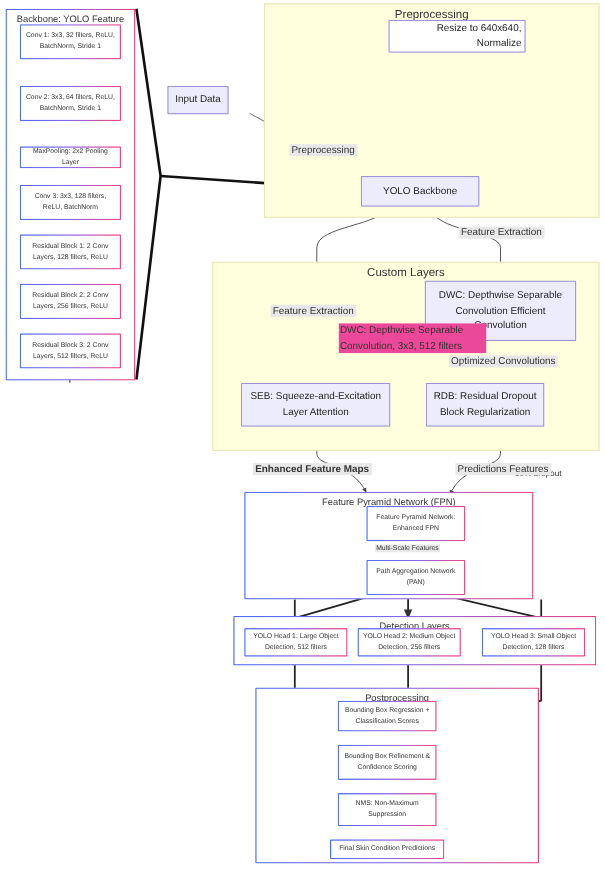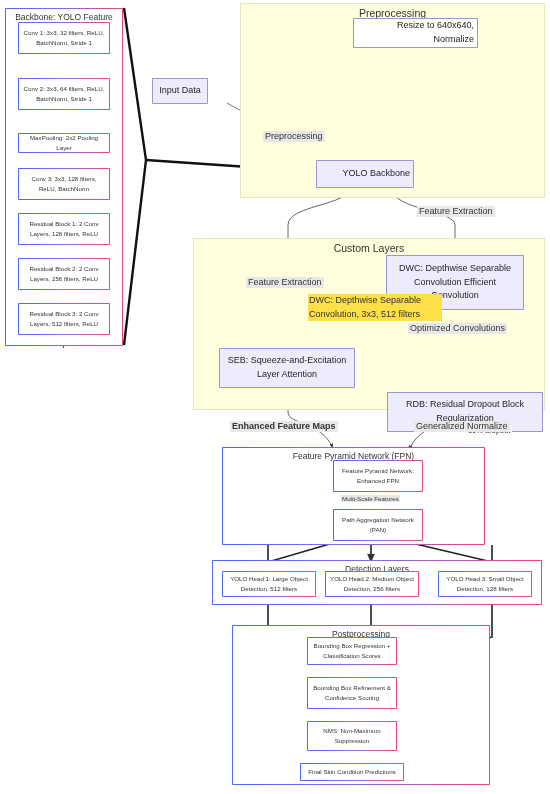--- a/index.html
+++ b/index.html
@@ -68,21 +68,21 @@
   .elabel{
     position:absolute;
     background:#e8e8e8;
     color:#333;
     font-size:6.2px;
     padding:0 1px;
     white-space:nowrap;
     line-height:1.2;
   }
   .elabel.mid{font-size:9px;padding:0 2px;}
-  .elabel.plain{background:#fde047;font-size:9px;}
+  .elabel.plain{background:#ec4899;font-size:9px;}
   .elabel.ghost{background:#fdfdfd;font-size:7.5px;}
 </style>
 </head>
 <body>
 
 <div id="stage">
 
   <svg class="edges" viewBox="0 0 550 794">
     <defs>
       <marker id="arrow" markerWidth="6" markerHeight="6" refX="5" refY="3" orient="auto">
@@ -179,21 +179,21 @@
     <div class="sub-title big">Preprocessing</div>
   </div>
 
   <div class="node white-lilac" style="left:353px;top:18px;width:125px;height:30px;">
     <span class="txt">Resize to 640x640, Normalize</span>
   </div>
 
 
   <div class="elabel mid" style="left:263px;top:131px;">Preprocessing</div>
 
-  <div class="node lilac" style="left:316px;top:160px;width:98px;height:28px;text-align:right;">
+  <div class="node lilac" style="left:328px;top:160px;width:108px;height:28px;">
     <span class="txt">YOLO Backbone</span>
   </div>
 
   <div class="elabel mid" style="left:417px;top:206px;">Feature Extraction</div>
 
   <div class="sub sub-yellow" style="left:193px;top:238px;width:352px;height:172px;">
     <div class="sub-title big">Custom Layers</div>
   </div>
 
   <div class="elabel mid" style="left:246px;top:277px;">Feature Extraction</div>
@@ -203,28 +203,28 @@
   </div>
 
   <div class="elabel plain" style="left:308px;top:294px;width:132px;white-space:normal;line-height:1.5;">DWC: Depthwise Separable Convolution, 3x3, 512 filters</div>
 
   <div class="elabel mid" style="left:408px;top:323px;">Optimized Convolutions</div>
 
   <div class="node lilac" style="left:219px;top:348px;width:136px;height:40px;">
     <span class="txt">SEB: Squeeze-and-Excitation Layer Attention</span>
   </div>
 
-  <div class="node lilac" style="left:387px;top:348px;width:156px;height:40px;margin-top:44px;">
+  <div class="node lilac" style="left:387px;top:348px;width:108px;height:40px;">
     <span class="txt">RDB: Residual Dropout Block Regularization</span>
   </div>
 
   <div class="elabel ghost" style="left:467px;top:388px;margin-top:38px;">10% dropout</div>
 
   <div class="elabel mid" style="left:230px;top:421px;font-weight:bold;">Enhanced Feature Maps</div>
-  <div class="elabel mid" style="left:414px;top:421px;">Generalized Normalize</div>
+  <div class="elabel mid" style="left:414px;top:421px;">Predictions Features</div>
 
   <div class="sub sub-grad" style="left:222px;top:447px;width:263px;height:98px;">
     <div class="sub-title">Feature Pyramid Network (FPN)</div>
   </div>
 
   <div class="node" style="left:333px;top:460px;width:90px;height:32px;">
     <span class="txt">Feature Pyramid Network: Enhanced FPN</span>
   </div>
 
   <div class="elabel" style="left:341px;top:495px;">Multi-Scale Features</div>

